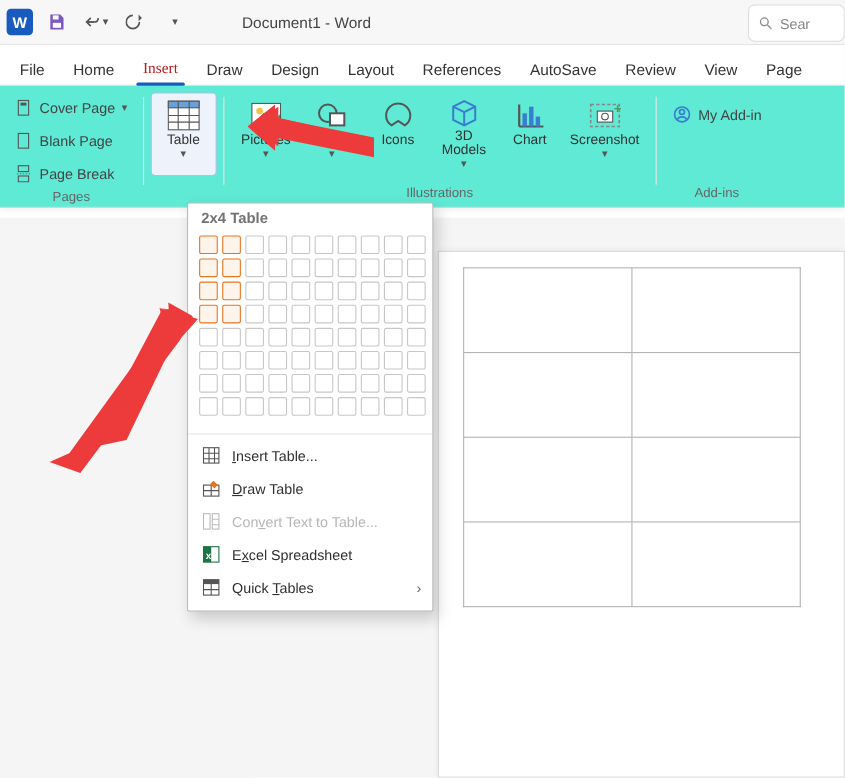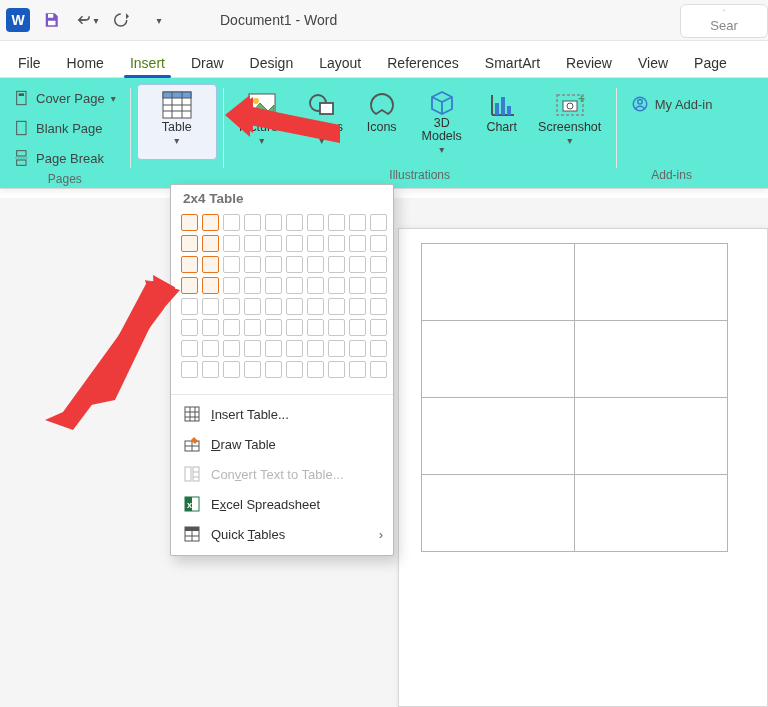--- a/index.html
+++ b/index.html
@@ -57,40 +57,40 @@
     right: 0; top: 4px;
     display: flex; align-items: center;
     border: 1px solid #ddd; border-radius: 6px;
     padding: 4px 8px;
     background: #fff;
     height: 24px;
     width: 70px;
     overflow: hidden;
     gap: 6px;
     color: #888;
-    flex-direction: column;
   }
   .menubar {
     display: flex;
     gap: 18px;
     padding: 6px 14px 0 14px;
     height: 30px;
     align-items: flex-end;
     border-bottom: 1px solid #e3e3e3;
   }
   .menubar .tab {
     padding: 4px 4px 6px 4px;
     font-size: 14px;
     color: #333;
     cursor: default;
   }
   .menubar .tab.active {
-    color: #4d7c0f;
+    color: #b91c1c;
     font-weight: 400;
     position: relative;
+    font-family: Liberation Serif, serif;
   }
   .menubar .tab.active::after {
     content: "";
     position: absolute;
     left: -2px; right: -2px; bottom: -1px;
     height: 3px;
     background: #185abd;
     border-radius: 2px;
   }
   .ribbon {
@@ -135,21 +135,21 @@
     padding: 2px 4px;
     height: 24px;
     color: #444;
     font-size: 13px;
   }
   .big-btn {
     display: flex;
     flex-direction: column;
     align-items: center;
     justify-content: flex-start;
-    width: 80px;
+    width: 60px;
     padding: 4px 2px;
     text-align: center;
     font-size: 12.5px;
     color: #333;
     line-height: 1.1;
     border: 1px solid transparent;
     border-radius: 4px;
     height: 76px;
     box-sizing: border-box;
   }
@@ -295,21 +295,21 @@
 </div>
 
 <div class="menubar">
   <div class="tab">File</div>
   <div class="tab">Home</div>
   <div class="tab active">Insert</div>
   <div class="tab">Draw</div>
   <div class="tab">Design</div>
   <div class="tab">Layout</div>
   <div class="tab">References</div>
-  <div class="tab">SmartArt</div>
+  <div class="tab">AutoSave</div>
   <div class="tab">Review</div>
   <div class="tab">View</div>
   <div class="tab">Page</div>
 </div>
 
 <div class="ribbon">
   <div class="ribbon-group">
     <div class="group-body" style="flex-direction:column;align-items:flex-start;gap:2px;">
       <div class="small-item">
         <svg width="16" height="16" viewBox="0 0 24 24">

